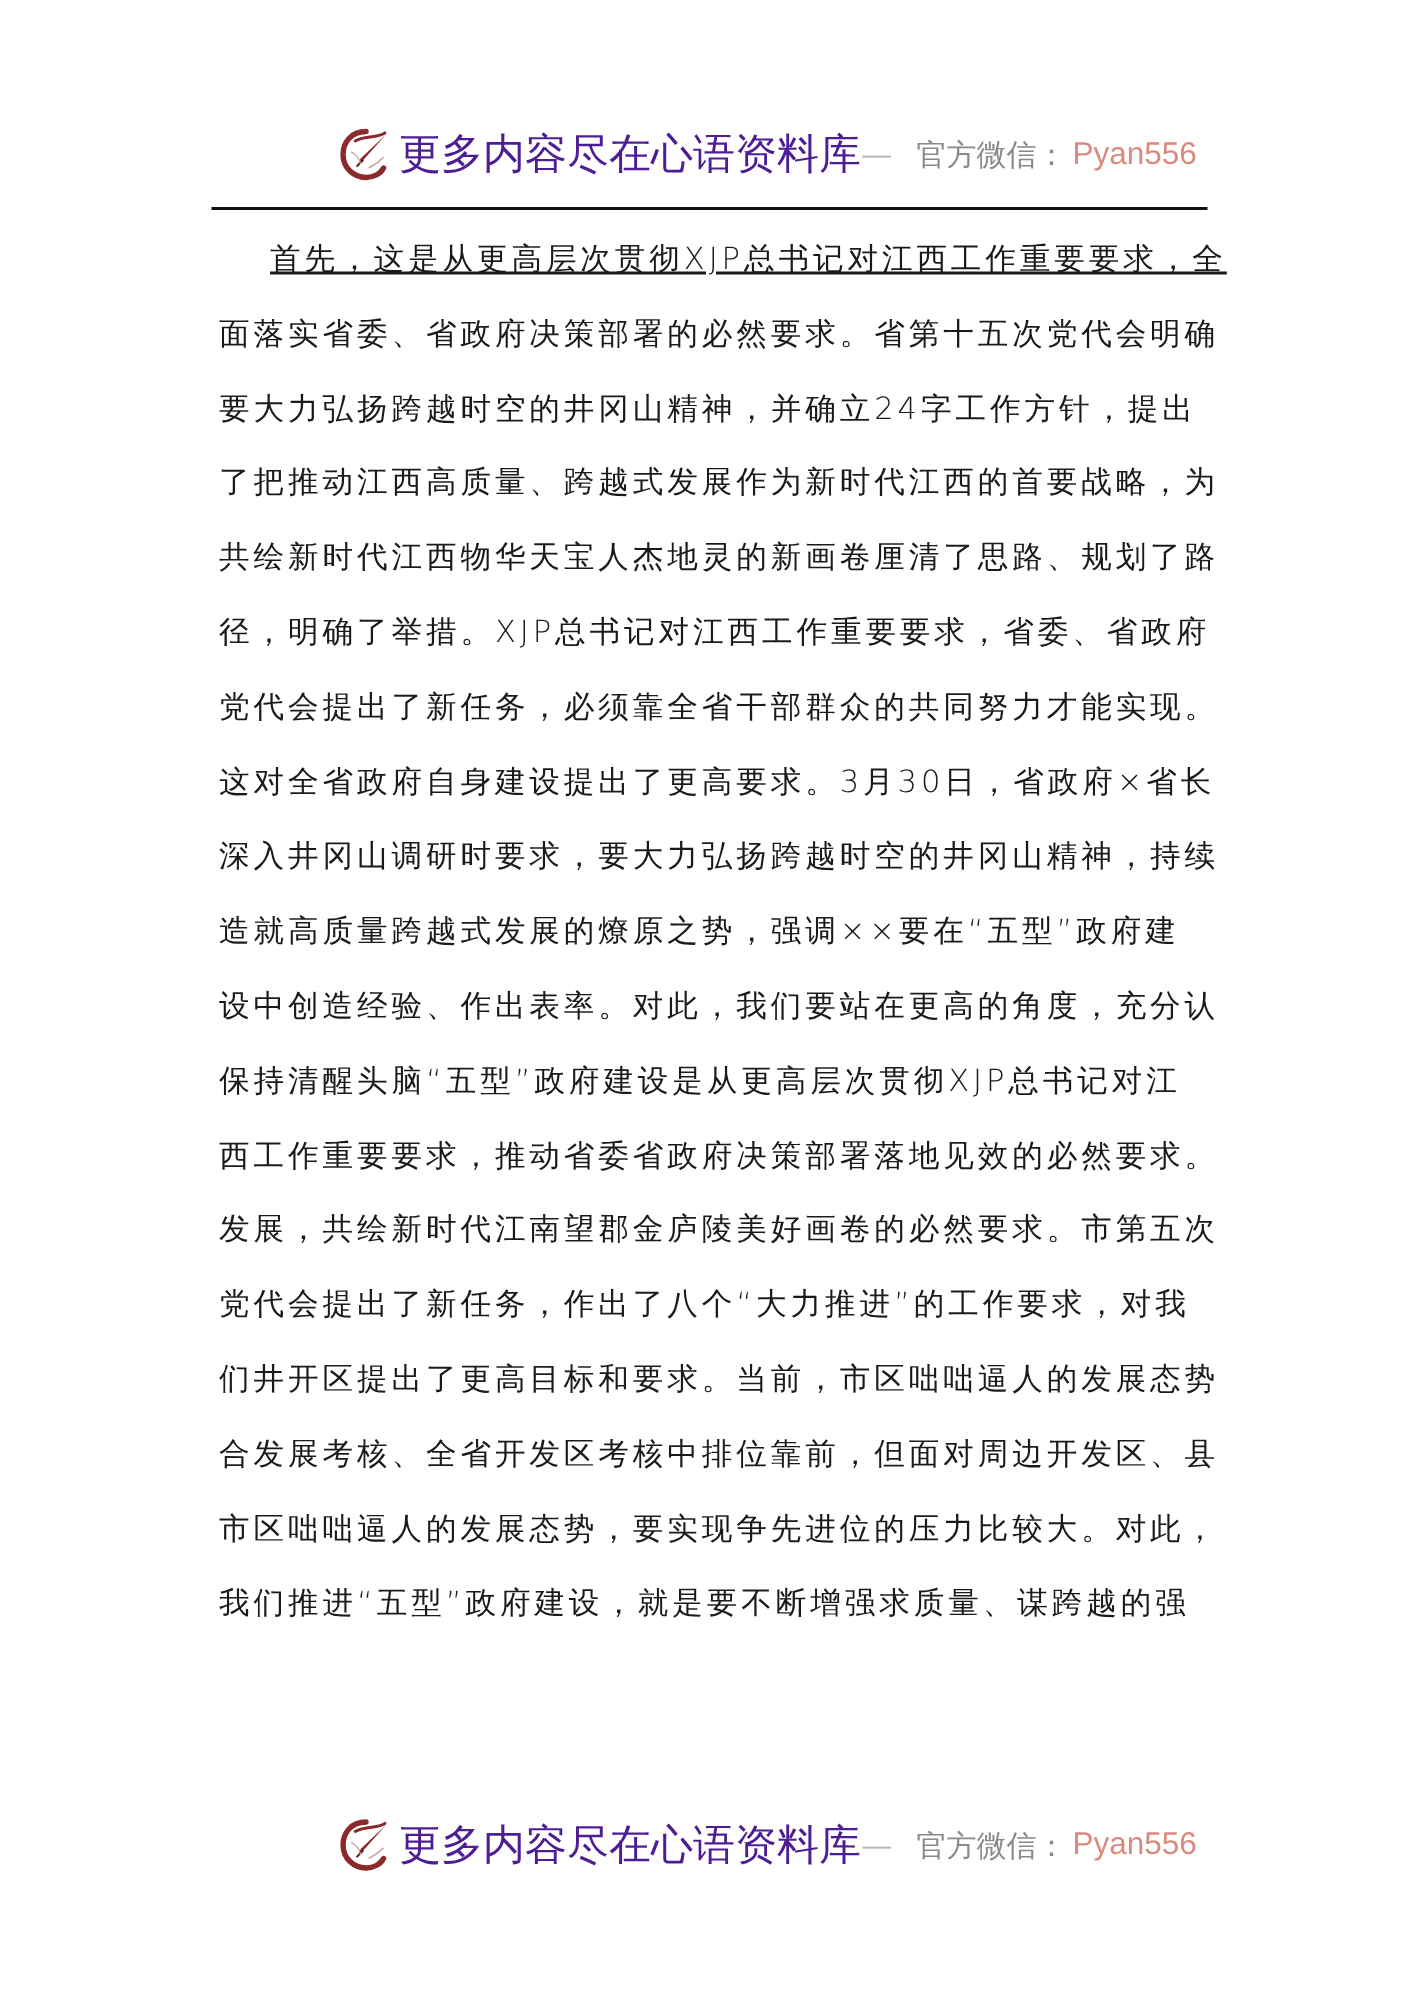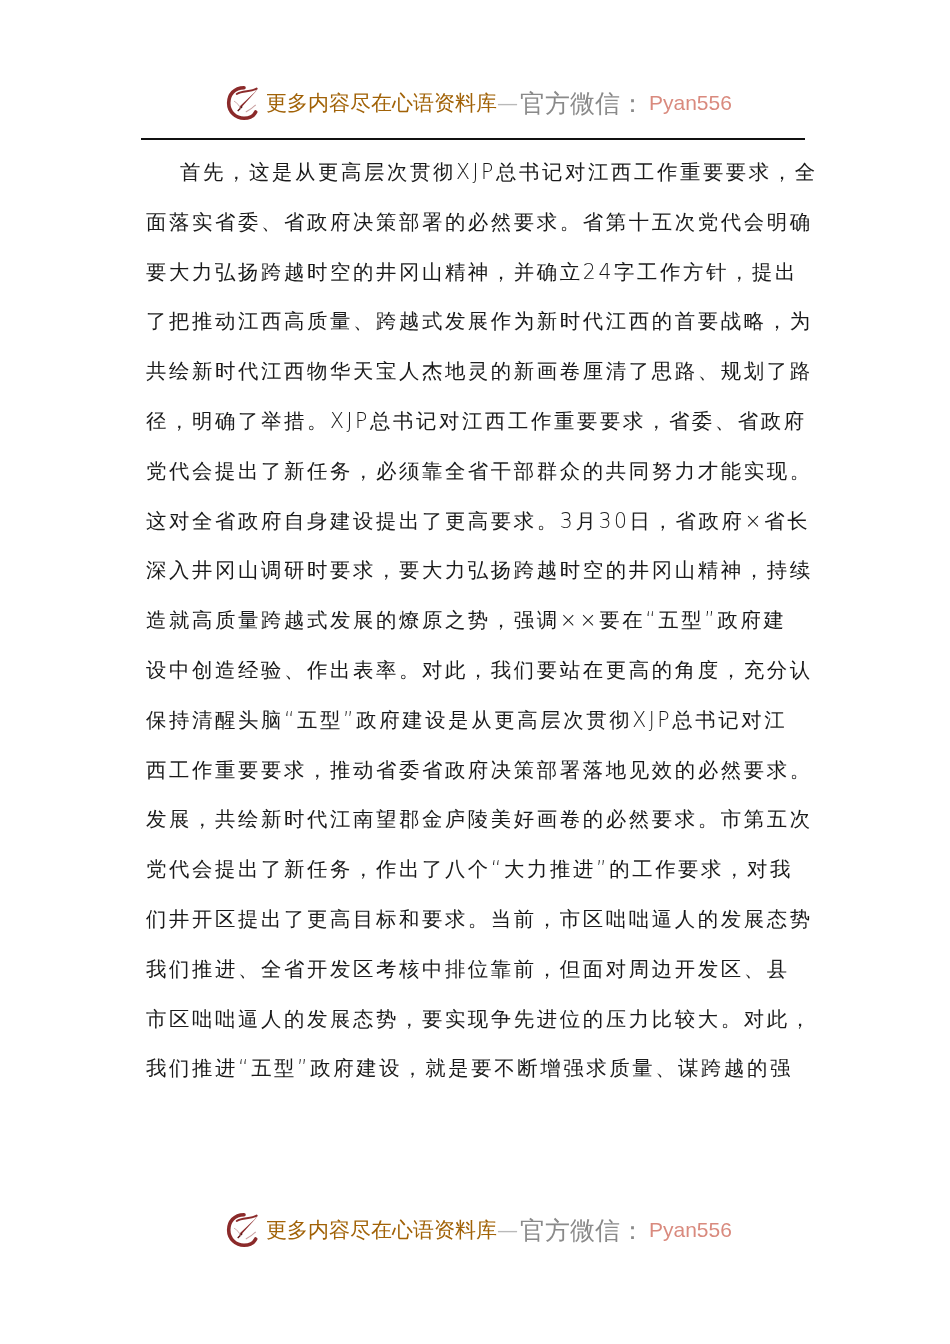--- a/index.html
+++ b/index.html
@@ -32,34 +32,34 @@
     .banner.top { top: 83px; }
     .banner.bottom { top: 1210px; }
     .logo {
       width: 36px;
       height: 36px;
       margin-right: 4px;
       flex: 0 0 auto;
     }
     .banner-main {
       font-family: "DejaVu Serif", "Liberation Serif", serif;
-      font-size: 21px;
-      color: #a16207;
+      font-size: 28px;
+      color: #4c1d95;
       letter-spacing: 0px;
     }
     .banner-sep {
       font-family: "DejaVu Serif", "Liberation Serif", serif;
       font-size: 21px;
       color: #b9b9b9;
     }
     .banner-official {
       font-family: Liberation Mono, monospace;
-      font-size: 25px;
+      font-size: 20px;
       color: #8a8a8a;
-      margin-left: 2px;
+      margin-left: 16px;
     }
     .banner-id {
       font-family: "Liberation Sans", sans-serif;
       font-size: 21px;
       color: #d98a7e;
       margin-left: 4px;
     }
     .rule {
       position: absolute;
       left: 141px;
@@ -79,20 +79,21 @@
       line-height: 40px;
       font-size: 20.4px;
       color: #1a1a1a;
       white-space: nowrap;
       letter-spacing: 2.6px;
       font-family: "DejaVu Sans", "Liberation Sans", sans-serif;
       font-weight: 300;
     }
     .line.indent {
       padding-left: 34px;
+      text-decoration: underline;
     }
   </style>
 </head>
 <body>
 
 <div class="page">
 
   <div class="banner top">
     <svg class="logo" viewBox="0 0 40 40">
       <path d="M20 3 C9 3 3 11 3 20 C3 30 11 37 20 37 C26 37 31 34 33 30" fill="none" stroke="#8b2a2a" stroke-width="4" stroke-linecap="round"></path>
@@ -120,21 +121,21 @@
     <div class="line">党代会提出了新任务，必须靠全省干部群众的共同努力才能实现。</div>
     <div class="line">这对全省政府自身建设提出了更高要求。3月30日，省政府×省长</div>
     <div class="line">深入井冈山调研时要求，要大力弘扬跨越时空的井冈山精神，持续</div>
     <div class="line">造就高质量跨越式发展的燎原之势，强调××要在“五型”政府建</div>
     <div class="line">设中创造经验、作出表率。对此，我们要站在更高的角度，充分认</div>
     <div class="line">保持清醒头脑“五型”政府建设是从更高层次贯彻XJP总书记对江</div>
     <div class="line">西工作重要要求，推动省委省政府决策部署落地见效的必然要求。</div>
     <div class="line">发展，共绘新时代江南望郡金庐陵美好画卷的必然要求。市第五次</div>
     <div class="line">党代会提出了新任务，作出了八个“大力推进”的工作要求，对我</div>
     <div class="line">们井开区提出了更高目标和要求。当前，市区咄咄逼人的发展态势</div>
-    <div class="line">我们推进、全省开发区考核中排位靠前，但面对周边开发区、县</div>
+    <div class="line">合发展考核、全省开发区考核中排位靠前，但面对周边开发区、县</div>
     <div class="line">市区咄咄逼人的发展态势，要实现争先进位的压力比较大。对此，</div>
     <div class="line">我们推进“五型”政府建设，就是要不断增强求质量、谋跨越的强</div>
   </div>
 
   <div class="banner bottom">
     <svg class="logo" viewBox="0 0 40 40">
       <path d="M20 3 C9 3 3 11 3 20 C3 30 11 37 20 37 C26 37 31 34 33 30" fill="none" stroke="#8b2a2a" stroke-width="4" stroke-linecap="round"></path>
       <path d="M12 10 C18 6 28 8 34 4" fill="none" stroke="#8b2a2a" stroke-width="2.2" stroke-linecap="round"></path>
       <path d="M35 5 L18 24 L14 28 L16 23 Z" fill="#8b2a2a"></path>
       <path d="M18 24 L13 29" stroke="#5a1515" stroke-width="1.5"></path>

